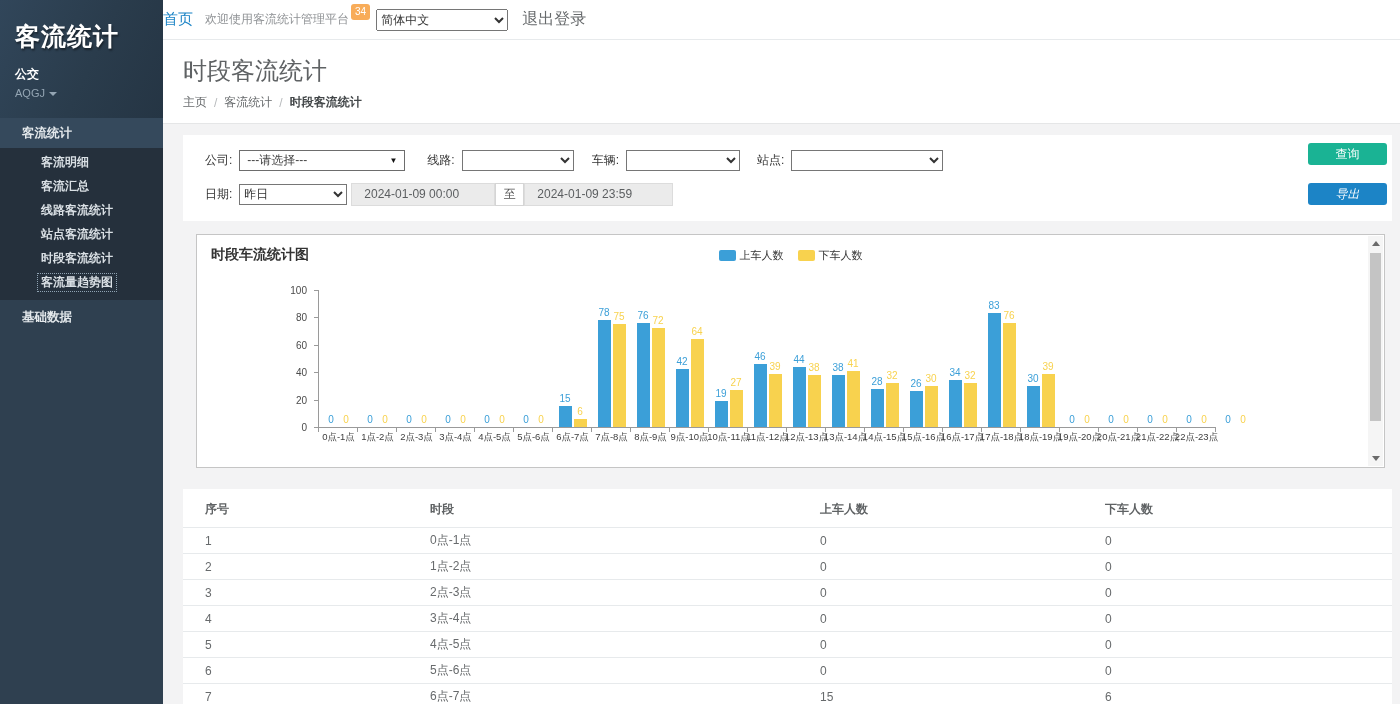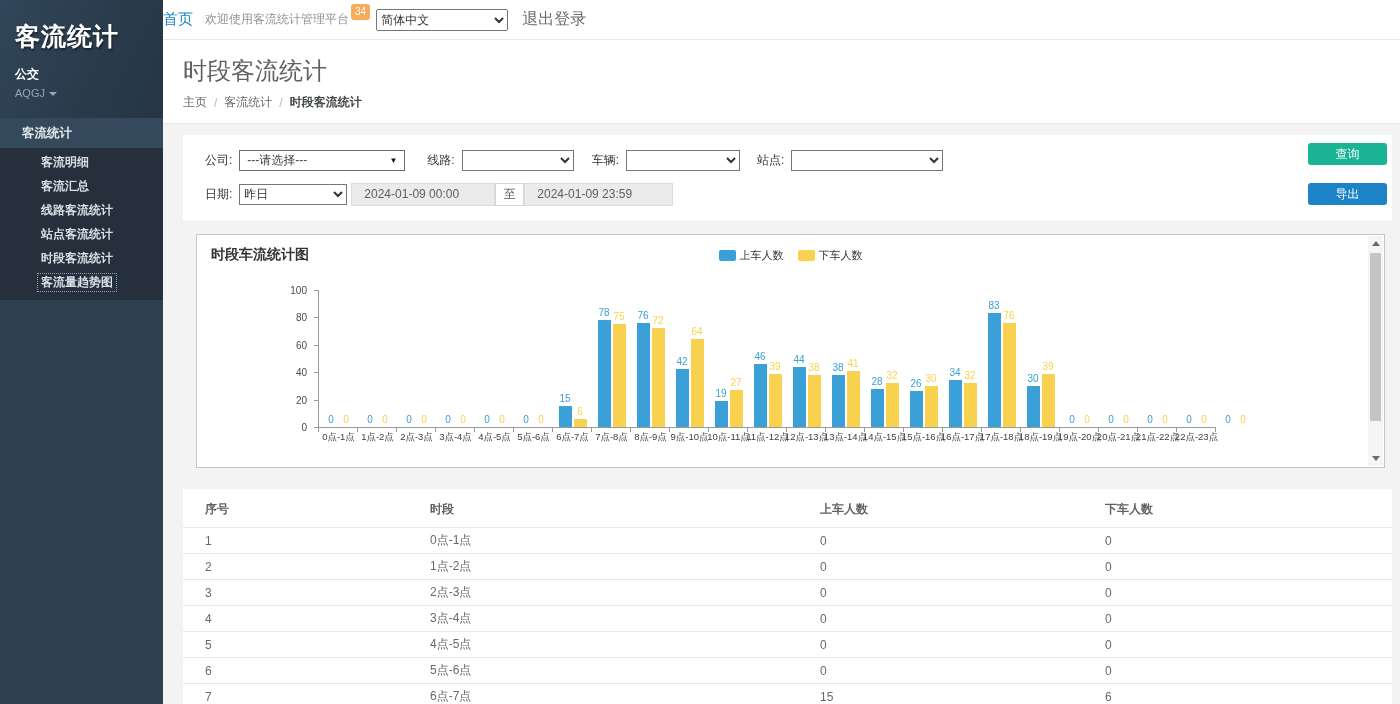--- a/index.html
+++ b/index.html
@@ -54,21 +54,21 @@
   .ml22 { margin-left:22px; } .ml18 { margin-left:18px; } .ml17 { margin-left:17px; }
   .date-input { height:23px; background:#ebebeb; border:1px solid #dcdcdc; color:#5b5e60; font-size:12px;
     padding:0 0 0 12px; font-family:"Liberation Sans",sans-serif; }
   .date-start { width:144px; margin-left:4px; }
   .date-end { width:149px; }
   .date-sep { width:29px; height:23px; border:1px solid #d5d5d5; background:#fff; display:flex; align-items:center;
     justify-content:center; color:#555; font-size:12px; }
   .btn { position:absolute; width:79px; height:22px; right:5px; border:none; border-radius:3px; color:#fff;
     font-size:12px; cursor:pointer; font-family:"Liberation Sans",sans-serif; }
   .btn-search { top:8px; background:#1ab394; }
-  .btn-export { top:48px; background:#1c84c6; }
+  .btn-export { top:48px; background:#1c84c6;font-style:italic; }
 
   
   .chart-panel { position:relative; background:#fff; border:1px solid #c5c5c5; margin:13px 15px 0 33px; height:234px; }
   .chart-title { position:absolute; left:14px; top:11px; font-size:14px; font-weight:bold; color:#333; }
   .legend { position:absolute; top:13px; left:50%; transform:translateX(-50%); display:flex; gap:14px; align-items:center; }
   .legend-item { display:flex; align-items:center; gap:4px; font-size:11px; color:#333; cursor:pointer; }
   .legend-swatch { width:17px; height:11px; border-radius:2px; display:inline-block; }
   .plot { position:absolute; left:122px; top:55px; display:flex; }
   .cat { width:39px; height:137px; display:flex; align-items:flex-end; justify-content:center; gap:2px; position:relative; }
   .barwrap { display:flex; flex-direction:column; align-items:center; width:13px; }
@@ -110,20 +110,21 @@
   <nav>
     <div class="nav-parent active">客流统计</div>
     <div class="submenu">
       <div class="submenu-item"><span class="t">客流明细</span></div>
       <div class="submenu-item"><span class="t">客流汇总</span></div>
       <div class="submenu-item"><span class="t">线路客流统计</span></div>
       <div class="submenu-item"><span class="t">站点客流统计</span></div>
       <div class="submenu-item"><span class="t">时段客流统计</span></div>
       <div class="submenu-item focused"><span class="t">客流量趋势图</span></div>
     </div>
+    <div class="nav-parent spaced">基础数据</div>
   </nav>
 </aside>
 
 <div class="main">
 
   <div class="topbar">
     <span class="home-link">首页</span>
     <span class="welcome">欢迎使用客流统计管理平台</span>
     <span class="badge">34</span>
     <select class="lang-select">

